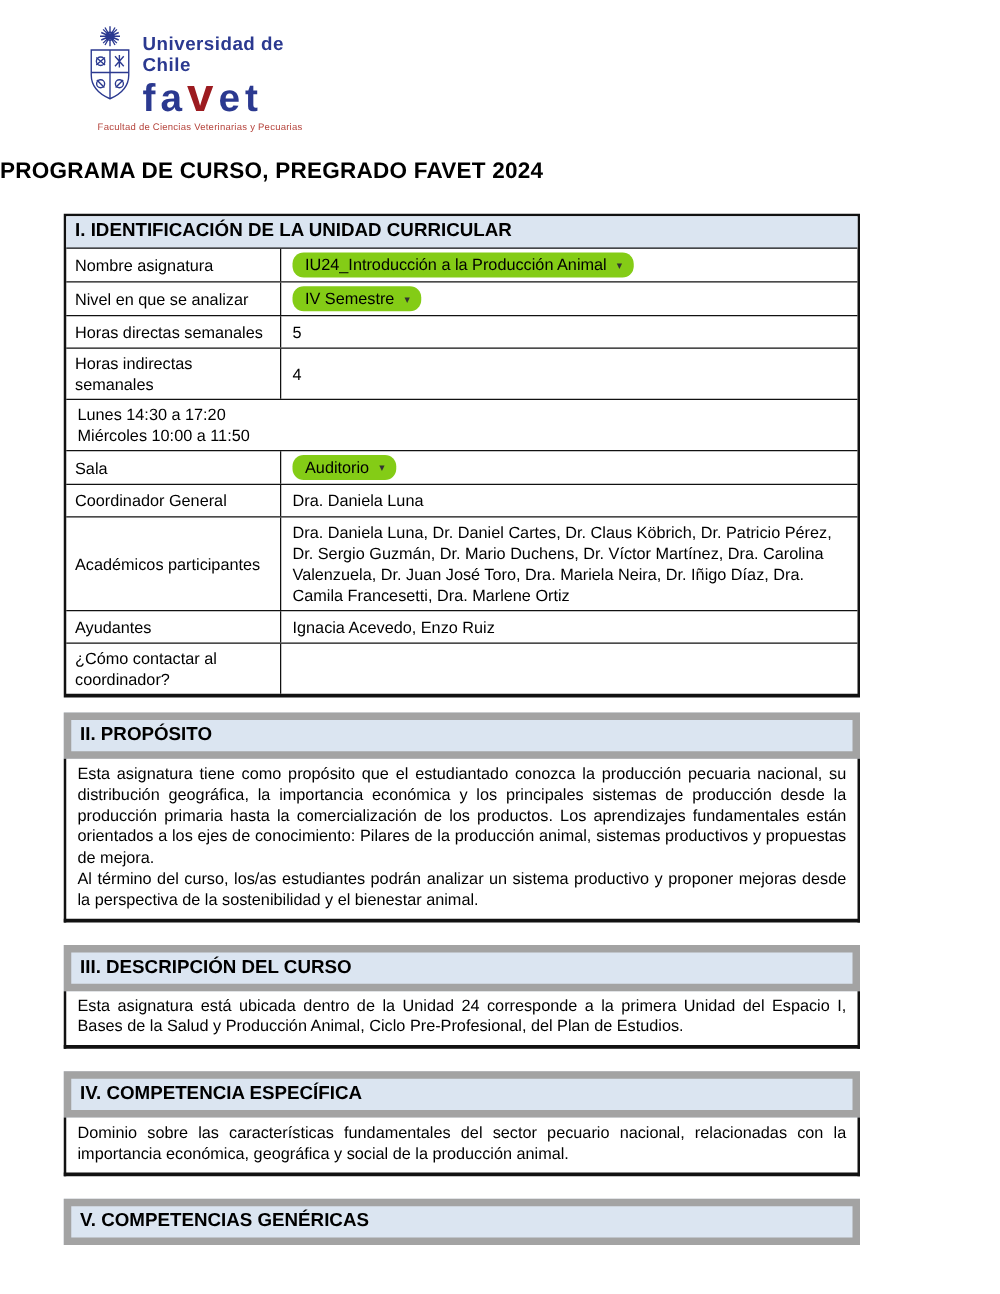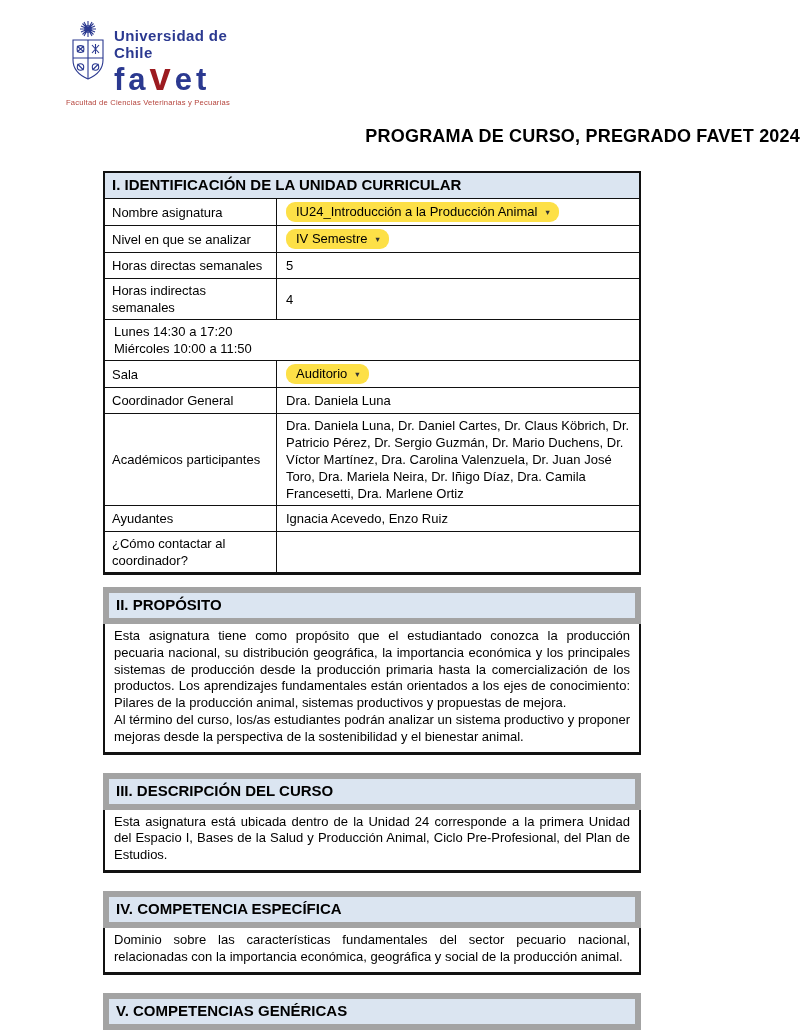--- a/index.html
+++ b/index.html
@@ -8,47 +8,47 @@
     font-family:"Liberation Sans",sans-serif;color:#000;
   }
   
   .logo{position:absolute;left:66px;top:20px;width:176px;}
   .logo-top{display:flex;align-items:flex-start;}
   .crest{flex:0 0 44px;margin-right:4px;}
   .logo-right{display:flex;flex-direction:column;}
   .logo-univ{font-size:15px;font-weight:bold;letter-spacing:.4px;margin-top:7px;}
   .logo-brand{font-size:31px;font-weight:bold;letter-spacing:4px;line-height:30px;margin-top:2px;}
   .logo-brand .accent{font-size:38px;line-height:28px;}
-  .logo-faculty{font-size:7.6px;margin-top:3px;letter-spacing:.2px;white-space:nowrap;}
+  .logo-faculty{font-size:7.6px;margin-top:3px;letter-spacing:.2px;white-space:nowrap;text-align:right;}
   
   .title{
-    padding-top:126px;text-align:right;font-size:18px;font-weight:bold;letter-spacing:.2px;
+    padding-top:126px;text-align:left;font-size:18px;font-weight:bold;letter-spacing:.2px;
   }
   
-  .content{margin-left:103px;width:538px;margin-top:24px;box-sizing:border-box;}
+  .content{margin-left:51px;width:637px;margin-top:24px;box-sizing:border-box;}
   
   .id-table{
     border:2px solid #111;border-bottom-width:3px;margin-bottom:12px;box-sizing:border-box;
   }
   .sec-header-bar{
     background:#dbe5f1;font-weight:bold;font-size:15px;padding:3px 7px 4px;line-height:18px;
   }
   .id-table .sec-header-bar{border-bottom:1.5px solid #111;}
   .trow{display:flex;border-bottom:1.5px solid #111;min-height:26px;box-sizing:border-box;}
   .trow:last-child{border-bottom:none;}
   .tlabel{
     flex:0 0 172px;border-right:1.5px solid #111;padding:3px 7px;font-size:13px;line-height:17px;
     display:flex;align-items:center;box-sizing:border-box;
   }
   .tvalue{
     flex:1;padding:3px 9px;font-size:13px;line-height:17px;display:flex;flex-direction:column;
     justify-content:center;align-items:flex-start;box-sizing:border-box;
   }
   .pill{
-    background:#fde047;border-radius:9px;padding:2px 9px 3px 10px;display:inline-flex;
+    background:#84cc16;border-radius:9px;padding:2px 9px 3px 10px;display:inline-flex;
     align-items:flex-start;gap:8px;font-size:13px;line-height:15px;cursor:default;
   }
   .pill-arrow{font-size:8.5px;color:#333;transform:translateY(1px);}
   
   .doc-section{margin-bottom:18px;}
   .doc-section .sec-header-bar{border:6px solid #a3a3a3;}
   .sec-body{
     border:2px solid #111;border-top:none;border-bottom-width:3px;
     padding:4px 9px 6px;font-size:13px;line-height:16.8px;text-align:justify;
   }

